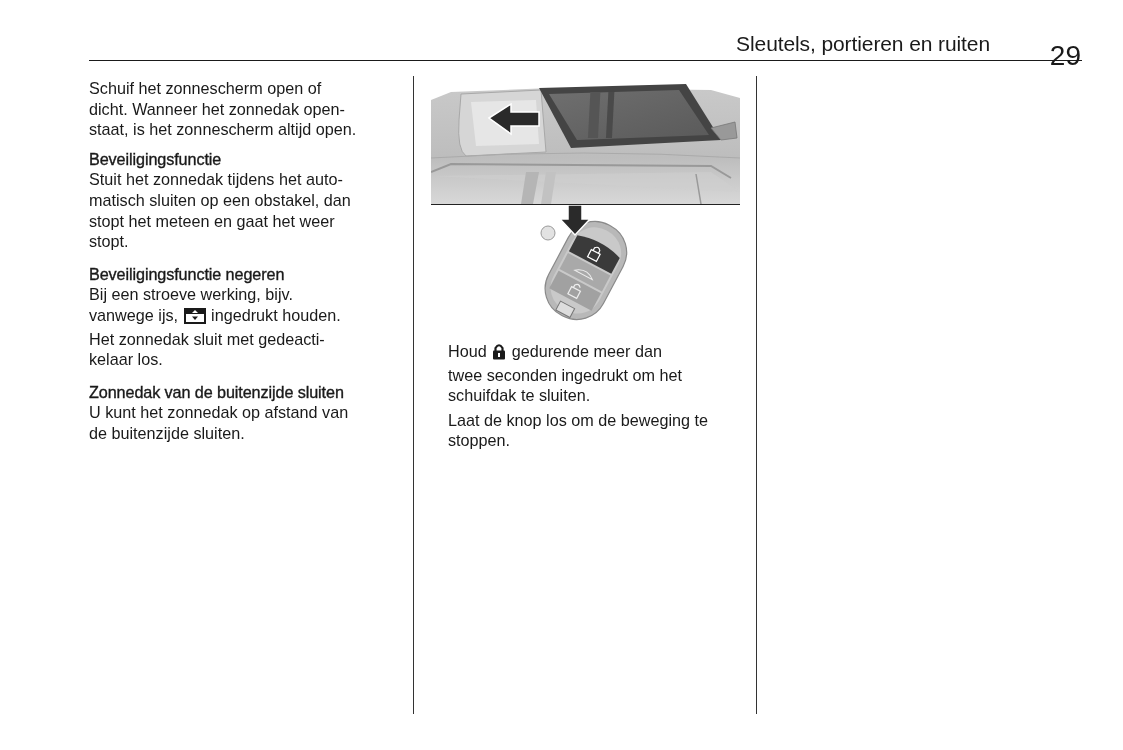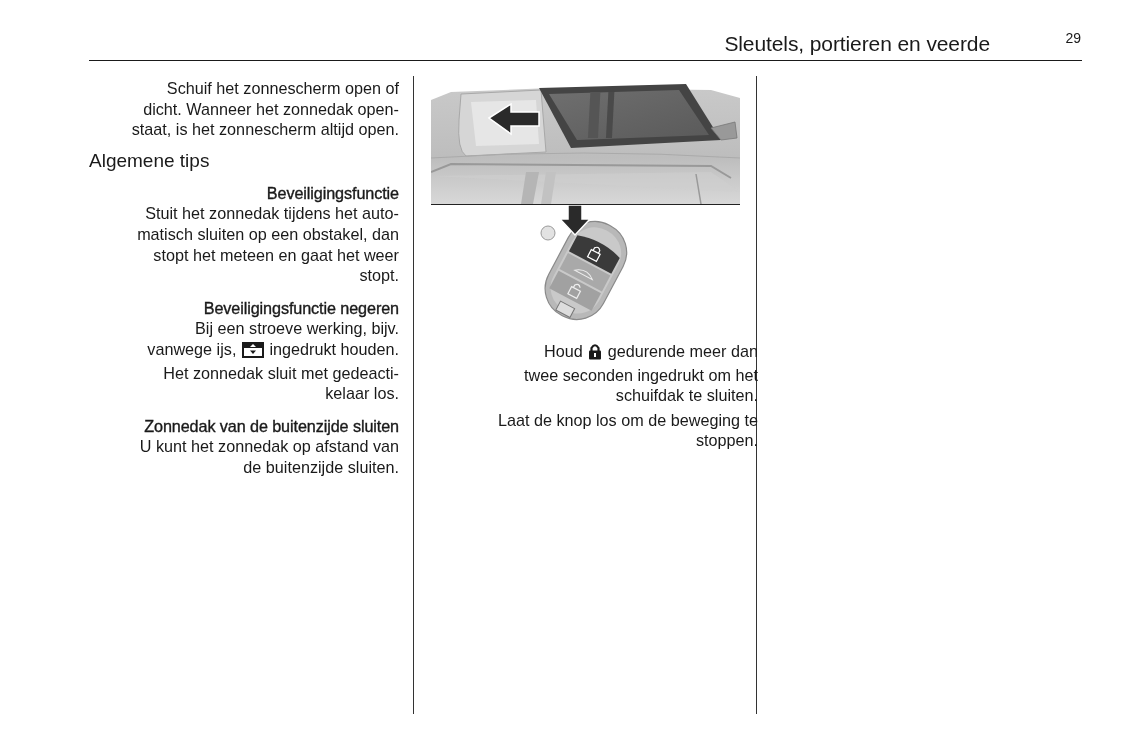--- a/index.html
+++ b/index.html
@@ -10,62 +10,61 @@
   }
   .header {
     position: absolute; left: 89px; top: 30px; width: 993px; height: 30px;
     border-bottom: 1px solid #1a1a1a;
   }
   .header-title {
     position: absolute; right: 92px; top: 2px;
     font-size: 21px; letter-spacing: -0.1px;
   }
   .header-page {
-    position: absolute; right: 1px; top: 0; font-size: 14px;
+    position: absolute; right: 1px; top: 10px; font-size: 28px;
   }
   .col-rule {
     position: absolute; top: 76px; height: 638px; width: 1px; background: #333;
   }
   .col {
     position: absolute; top: 78px; font-size: 16.2px; line-height: 20.6px;
   }
   .col1 { left: 89px; width: 310px; }
   .col2 { left: 448px; width: 310px; top: 341px; }
-  .p { margin: 0 0 9px 0; text-align: right; }
+  .p { margin: 0 0 9px 0; }
   .line { display: block; white-space: nowrap; }
   .h2 { font-size: 19px; margin: 10px 0 11px 0; line-height: 22px; }
   .h3 { font-weight: normal; margin: 0; letter-spacing: -0.1px; -webkit-text-stroke: 0.35px #1a1a1a; }
   .inline-icon { display: inline-block; vertical-align: -3px; margin: 0 1px; }
   .fig {
     position: absolute; left: 431px; top: 80px; width: 309px; height: 124px;
     border-bottom: 1.5px solid #222; overflow: hidden;
   }
   .fig2 {
     position: absolute; left: 520px; top: 205px; width: 130px; height: 125px;
   }
 </style>
 </head>
 <body>
 
 <div class="header">
-  <span class="header-title">Sleutels, portieren en veerde</span>
+  <span class="header-title">Sleutels, portieren en ruiten</span>
   <span class="header-page">29</span>
 </div>
 
 <div class="col-rule" style="left:413px"></div>
 <div class="col-rule" style="left:756px"></div>
 
 <div class="col col1">
   <div class="p">
     <span class="line">Schuif het zonnescherm open of</span>
     <span class="line">dicht. Wanneer het zonnedak open-</span>
     <span class="line">staat, is het zonnescherm altijd open.</span>
   </div>
 
-  <div class="h2">Algemene tips</div>
 
   <div class="p">
     <span class="line h3">Beveiligingsfunctie</span>
     <span class="line">Stuit het zonnedak tijdens het auto-</span>
     <span class="line">matisch sluiten op een obstakel, dan</span>
     <span class="line">stopt het meteen en gaat het weer</span>
     <span class="line">stopt.</span>
   </div>
 
   <div class="p" style="margin-top:12px">

